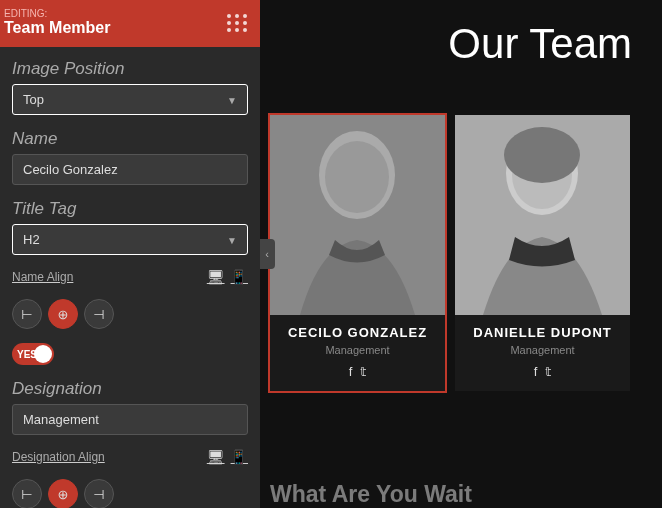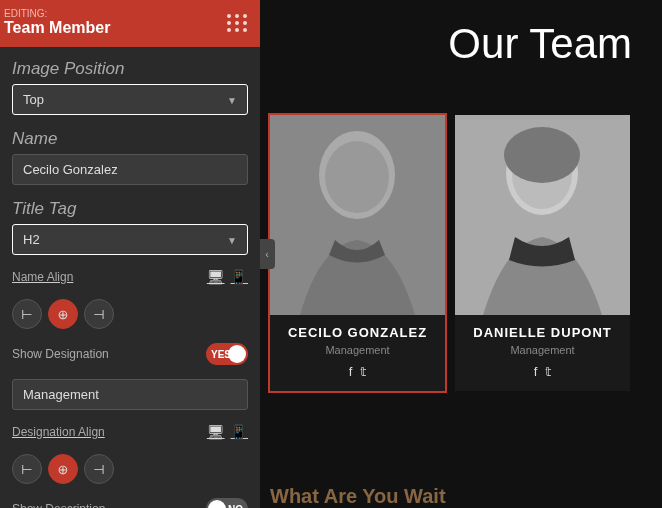--- a/index.html
+++ b/index.html
@@ -259,22 +259,22 @@
       gap: 8px;
       color: #ddd;
       font-size: 13px;
     }
 
     
     .bottom-text {
       position: absolute;
       bottom: 0;
       left: 10px;
-      font-size: 20px;
-      color: #fdba74;
+      font-size: 23px;
+      color: #e5e5e5;
       font-weight: bold;
       opacity: 0.5;
     }
   </style>
 </head>
 <body>
 
 <div class="left-panel">
   <div class="panel-header">
     <div class="panel-header-text">
@@ -334,28 +334,28 @@
         <span class="device-icon">📱</span>
       </div>
     </div>
     <div class="align-buttons">
       <div class="align-btn">⊢</div>
       <div class="align-btn active">⊕</div>
       <div class="align-btn">⊣</div>
     </div>
 
     <div class="toggle-row">
-      <span class="toggle-label">Show Designation</span>
       <div class="toggle-switch">
         <span class="toggle-yes">YES</span>
         <div class="toggle-knob"></div>
       </div>
     </div>
 
     <div class="field-group">
+      <div class="field-label">Designation</div>
       <input class="text-input" type="text" value="Management" style="">
     </div>
 
     <div class="align-row">
       <span class="align-row-label">Designation Align</span>
       <div class="device-icons">
         <span class="device-icon active">🖥</span>
         <span class="device-icon">📱</span>
       </div>
     </div>

